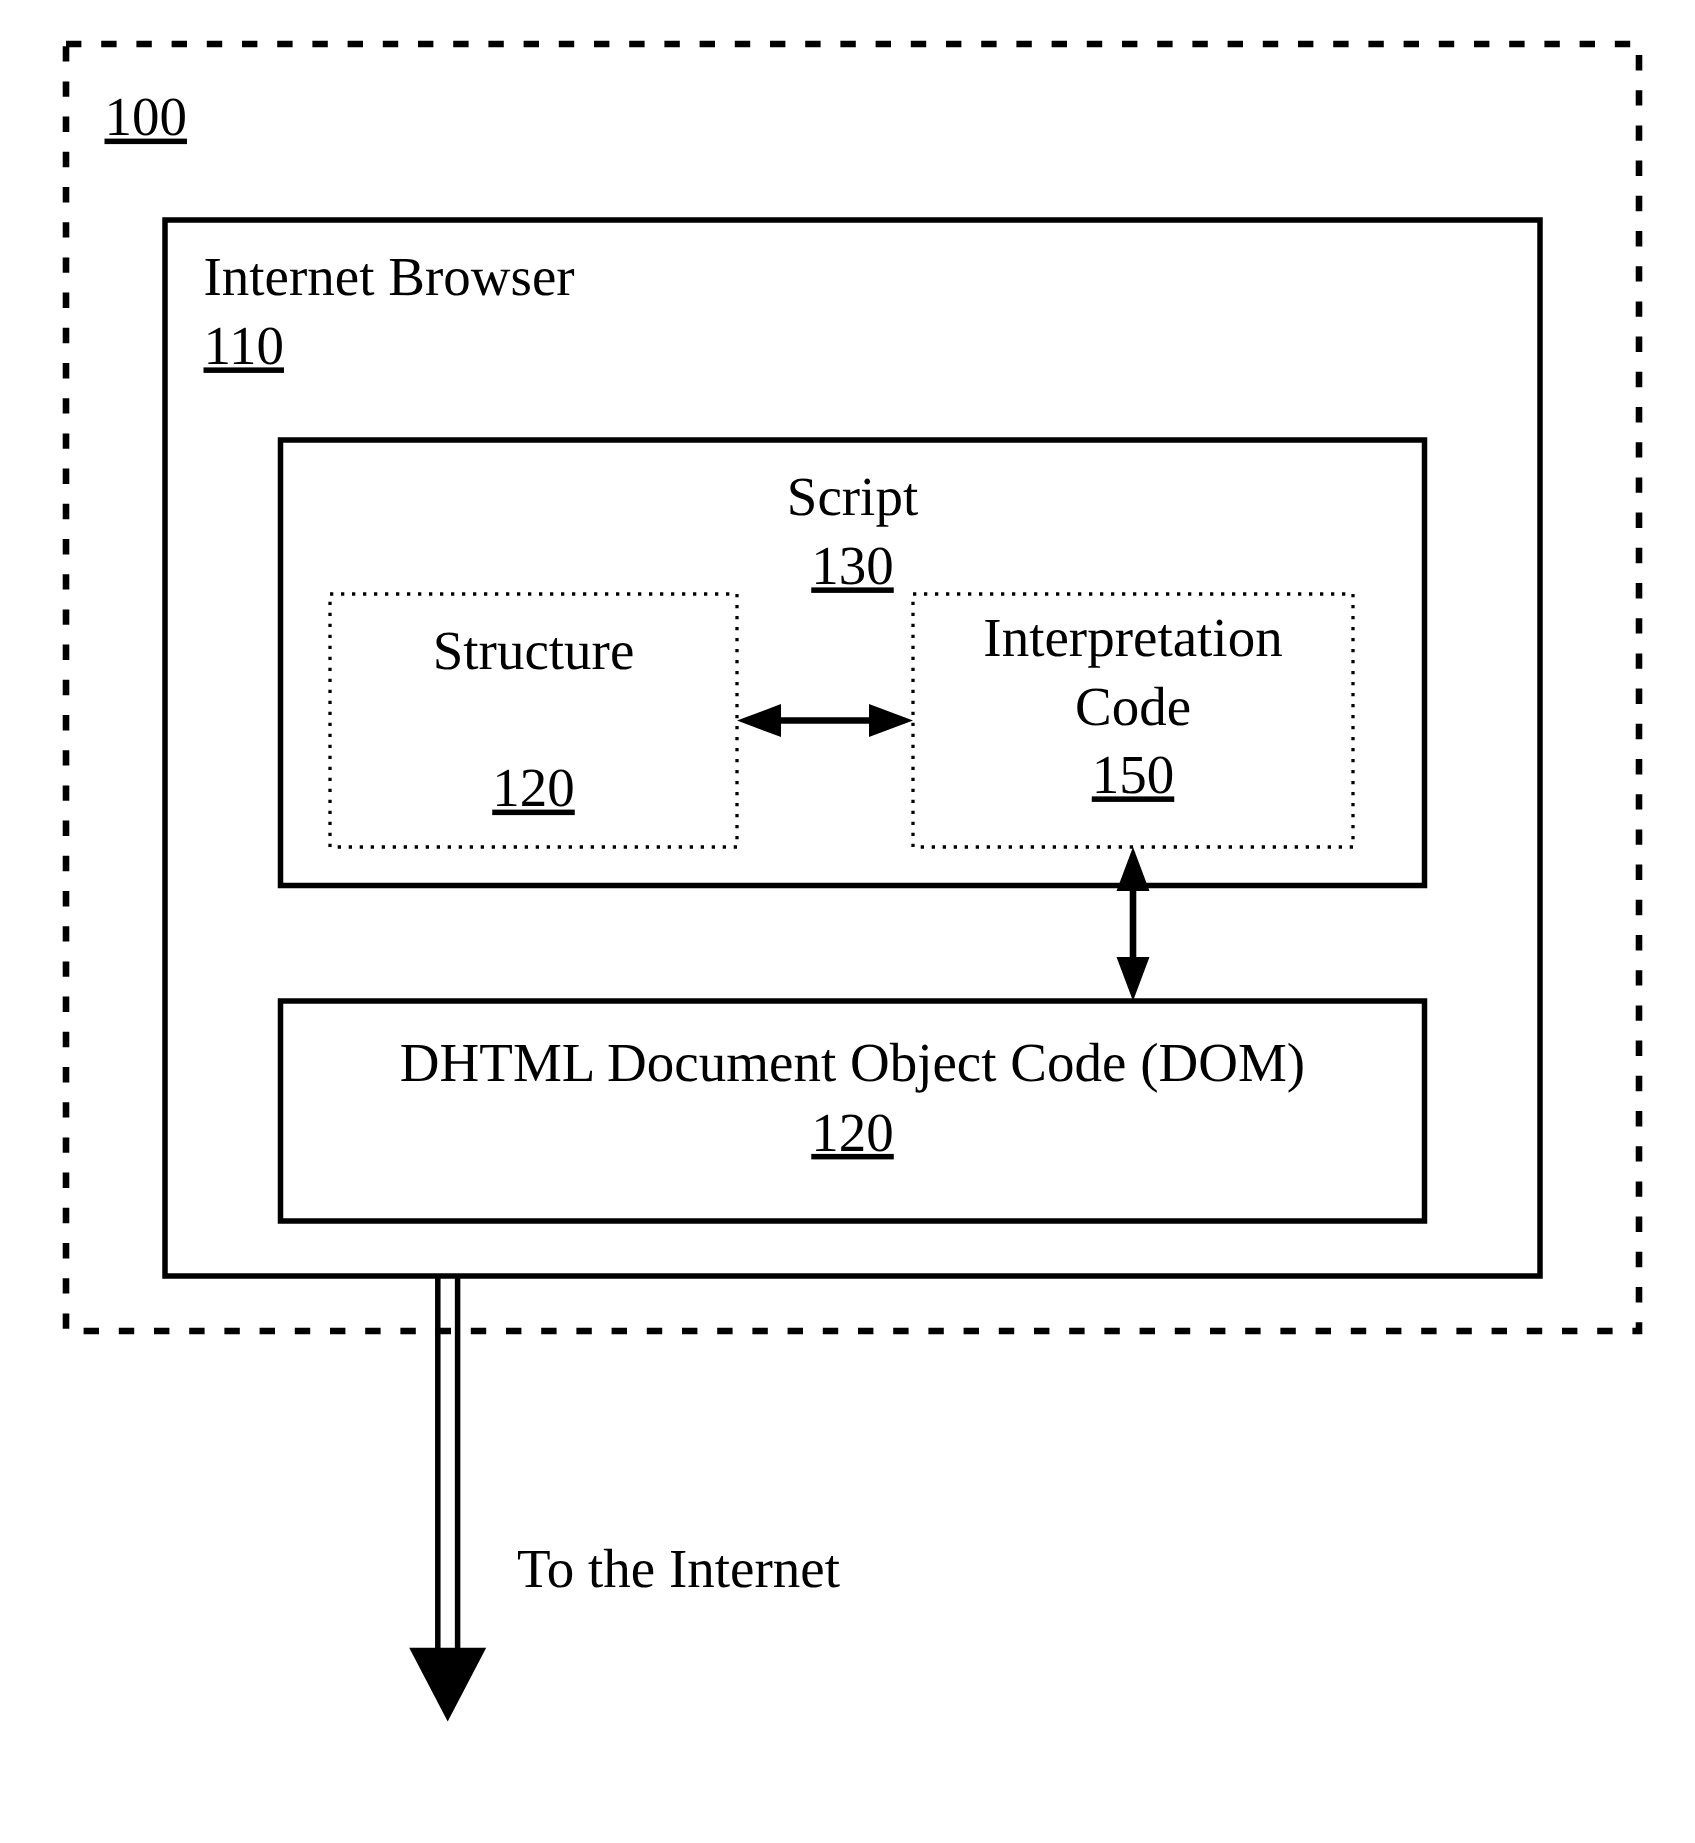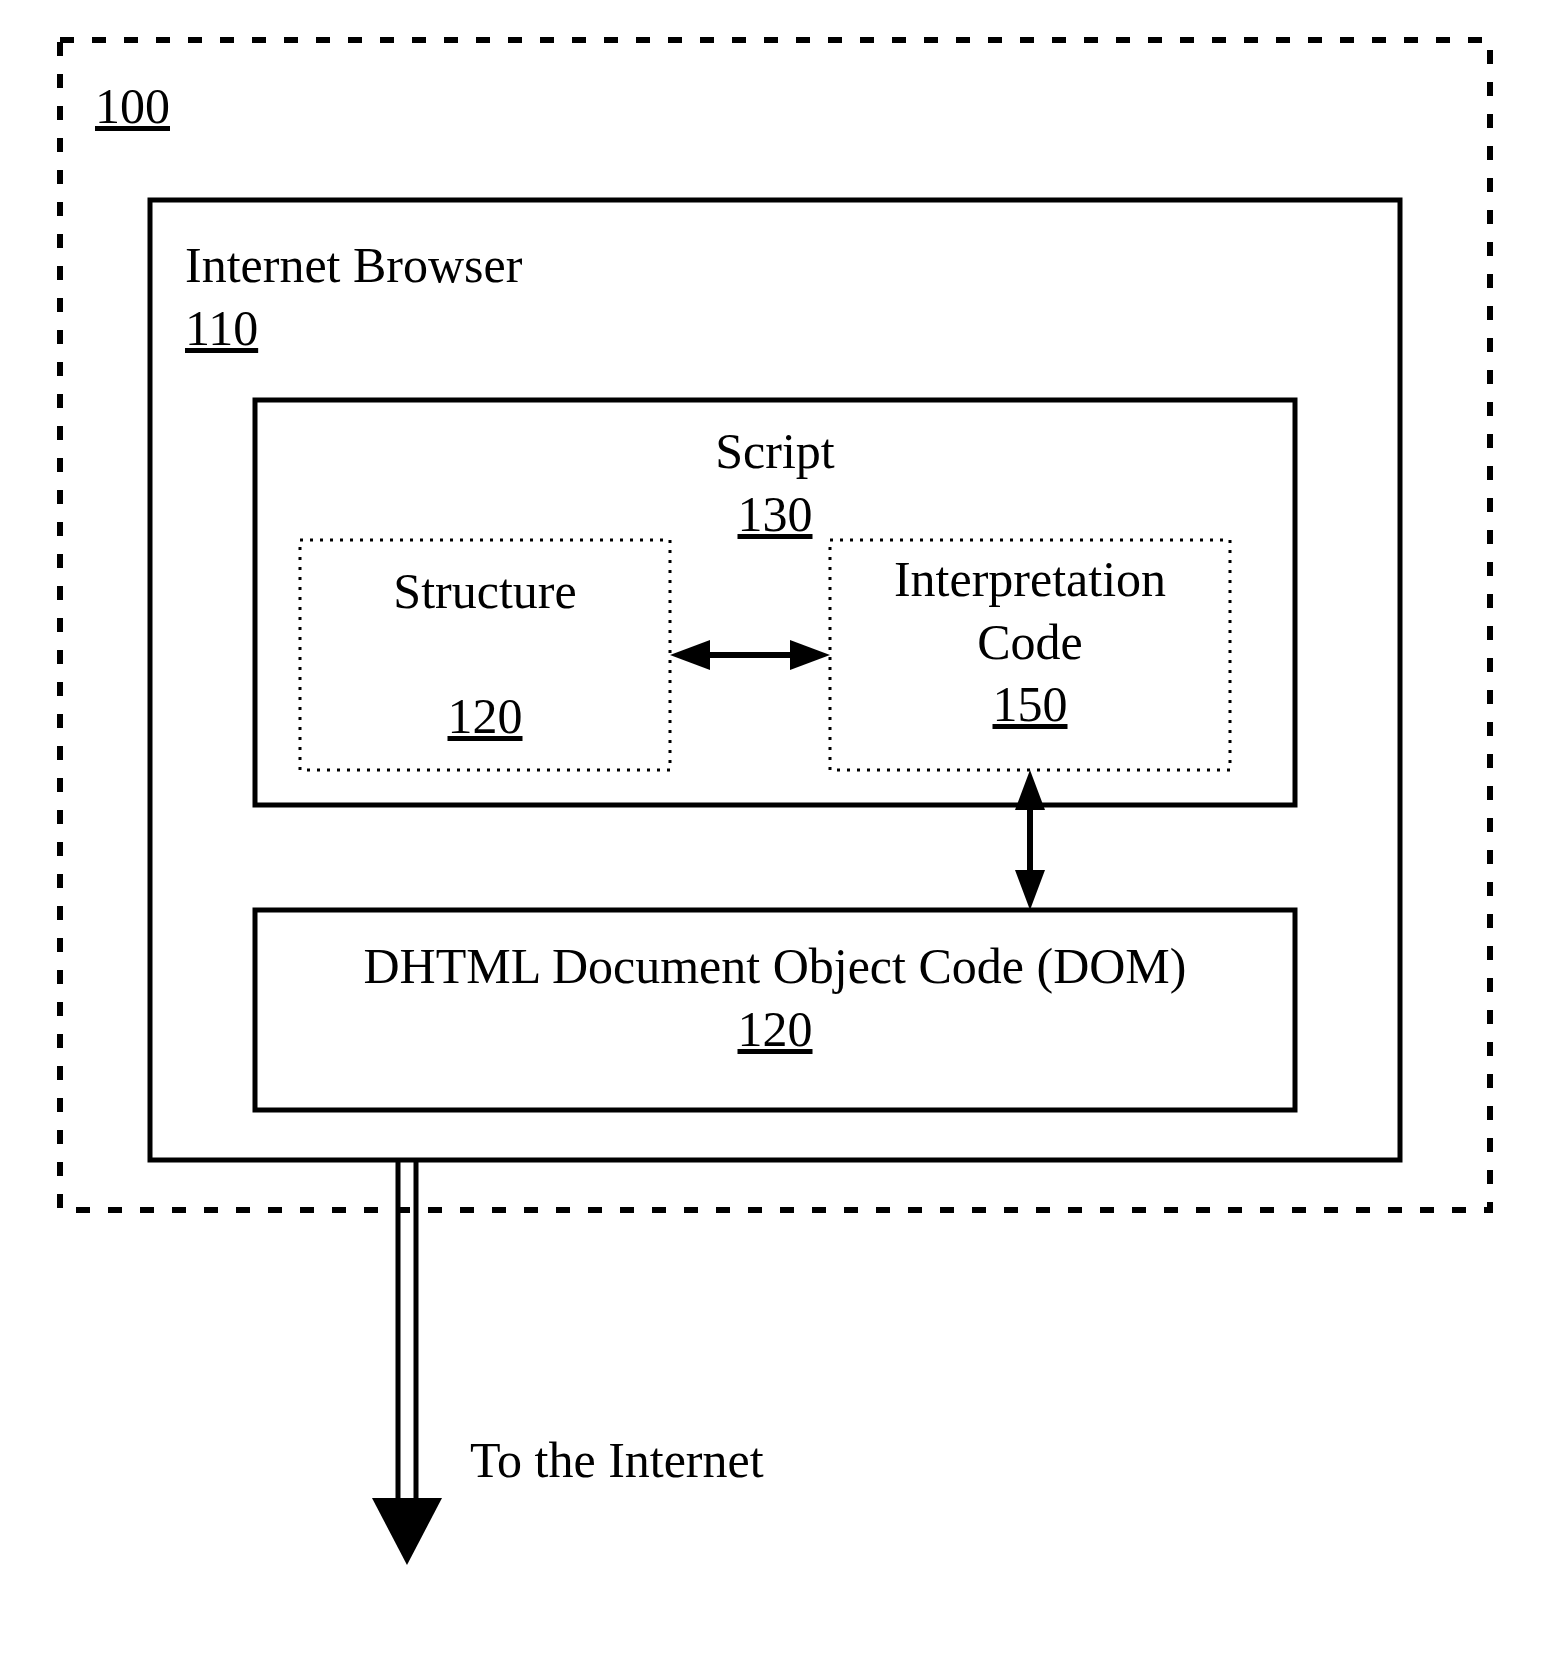--- a/index.html
+++ b/index.html
@@ -63,21 +63,21 @@
       <line x1="416" y1="1160" x2="416" y2="1510" stroke="#000" stroke-width="5"></line>
       <polygon points="407,1565 372,1498 442,1498" fill="#000"></polygon>
     </g>
 
   </svg>
 
   <div class="box-label" style="left:95px; top:75px; text-align:left;">
     <span class="ref-num">100</span>
   </div>
 
-  <div class="box-label" style="left:185px; top:220px; text-align:left; width:400px;margin-top:14px;">
+  <div class="box-label" style="left:185px; top:220px; text-align:left; width:400px;">
     <span>Internet Browser</span><br>
     <span class="ref-num">110</span>
   </div>
 
   <div class="box-label" style="left:255px; top:420px; width:1040px;">
     <span>Script</span><br>
     <span class="ref-num">130</span>
   </div>
 
   <div class="box-label" style="left:300px; top:560px; width:370px;">
@@ -90,17 +90,17 @@
     <span>Interpretation</span><br>
     <span>Code</span><br>
     <span class="ref-num">150</span>
   </div>
 
   <div class="box-label" style="left:255px; top:935px; width:1040px;">
     <span>DHTML Document Object Code (DOM)</span><br>
     <span class="ref-num">120</span>
   </div>
 
-  <div class="box-label" style="left:470px; top:1395px; text-align:left;margin-top:34px;">
+  <div class="box-label" style="left:470px; top:1395px; text-align:left;">
     <span>To the Internet</span>
   </div>
 
 </div>
 
 </body></html>

